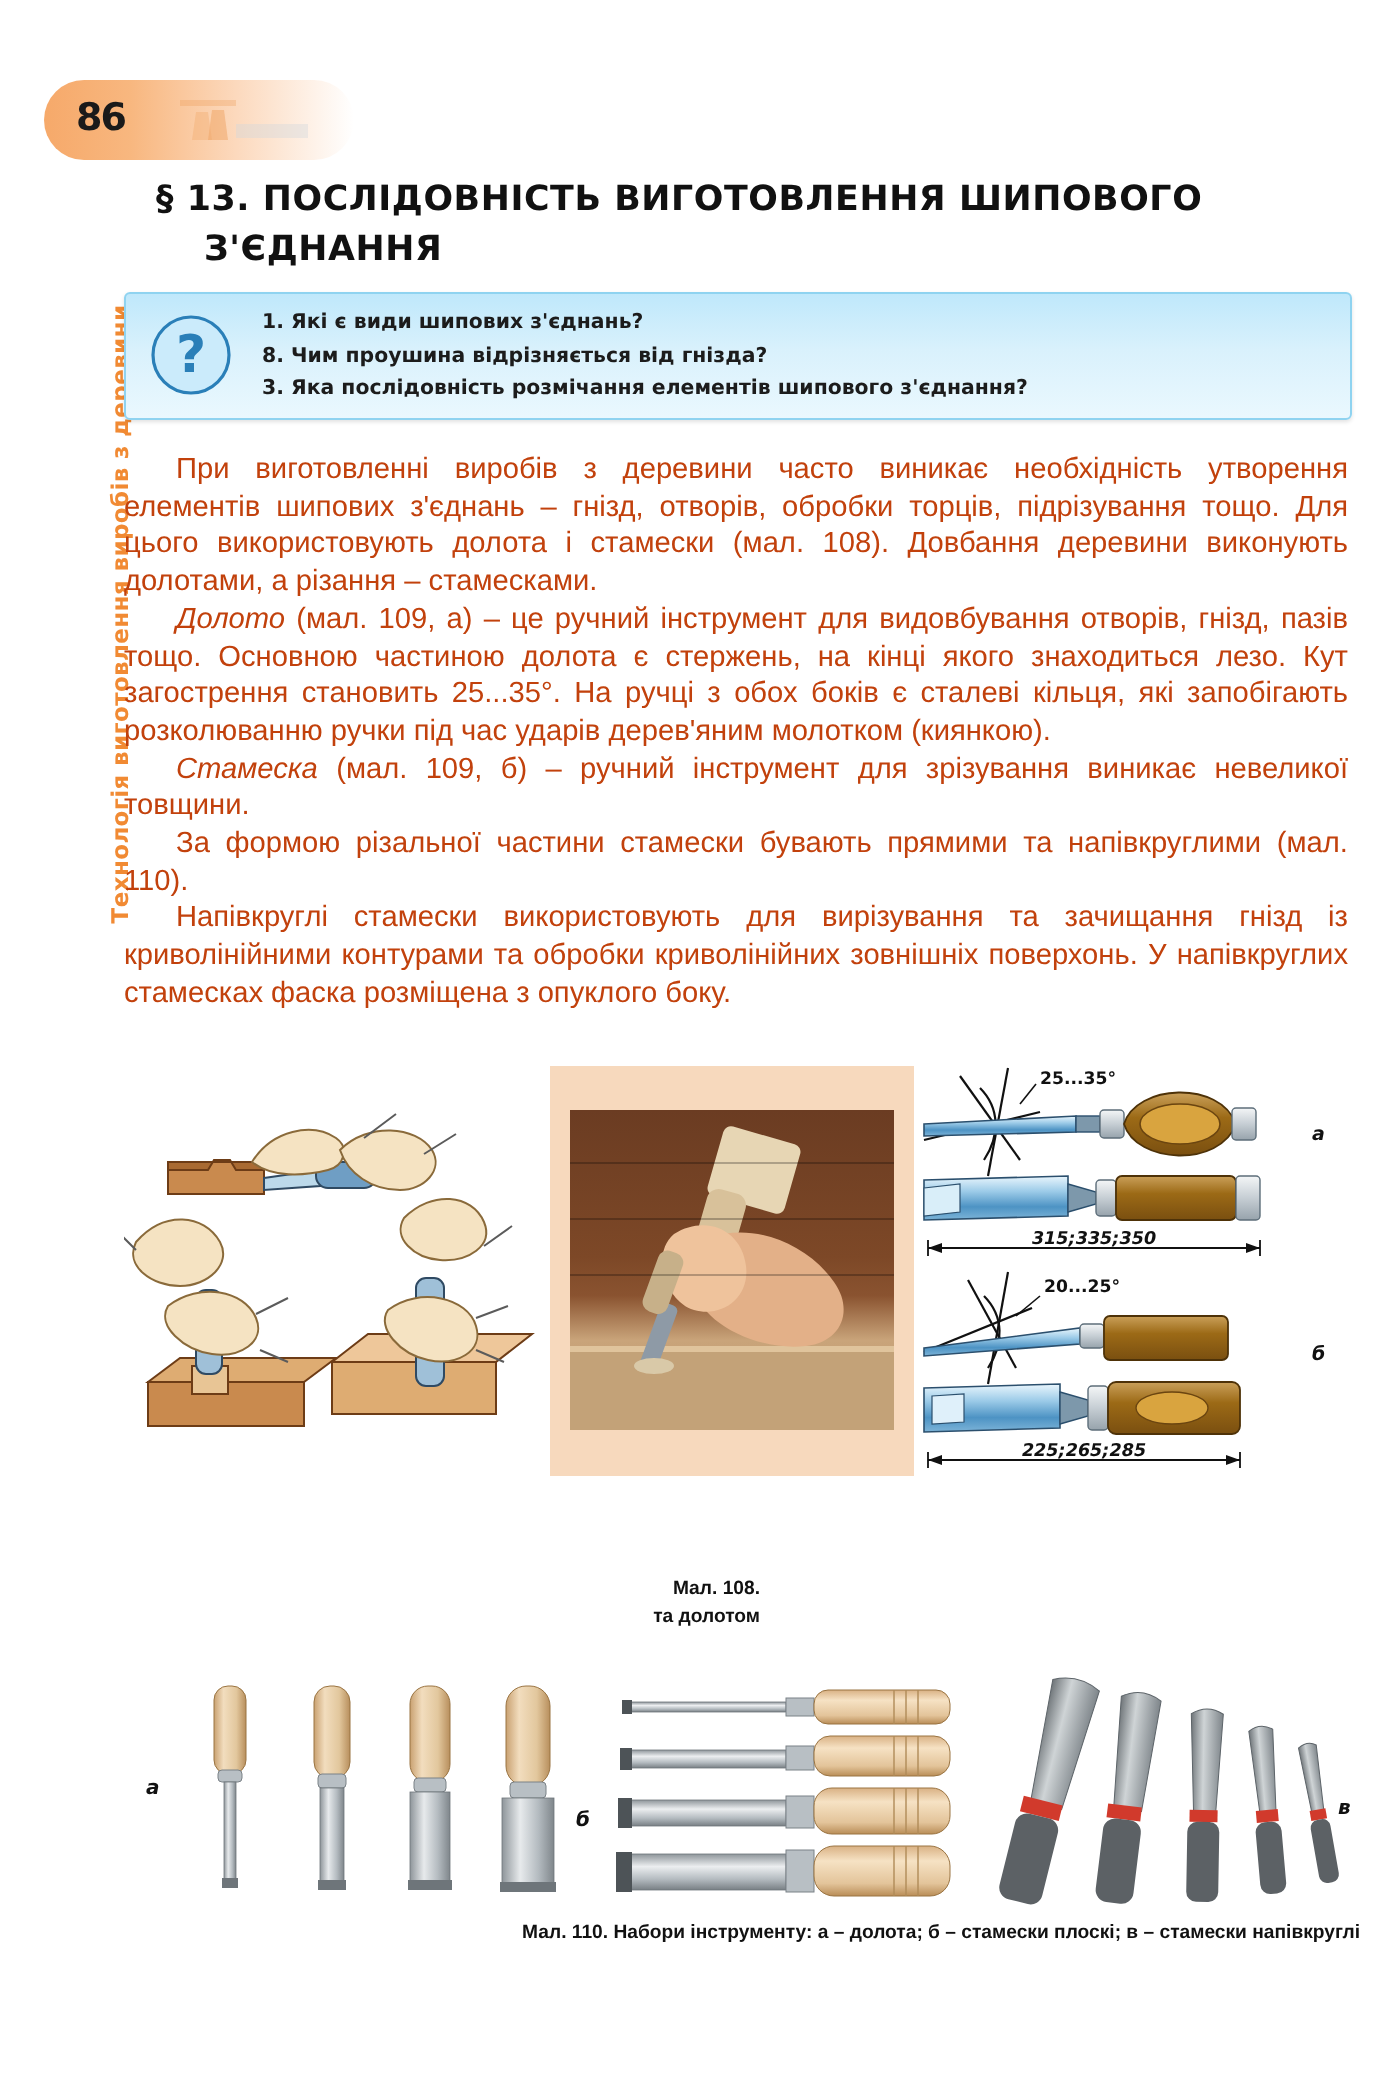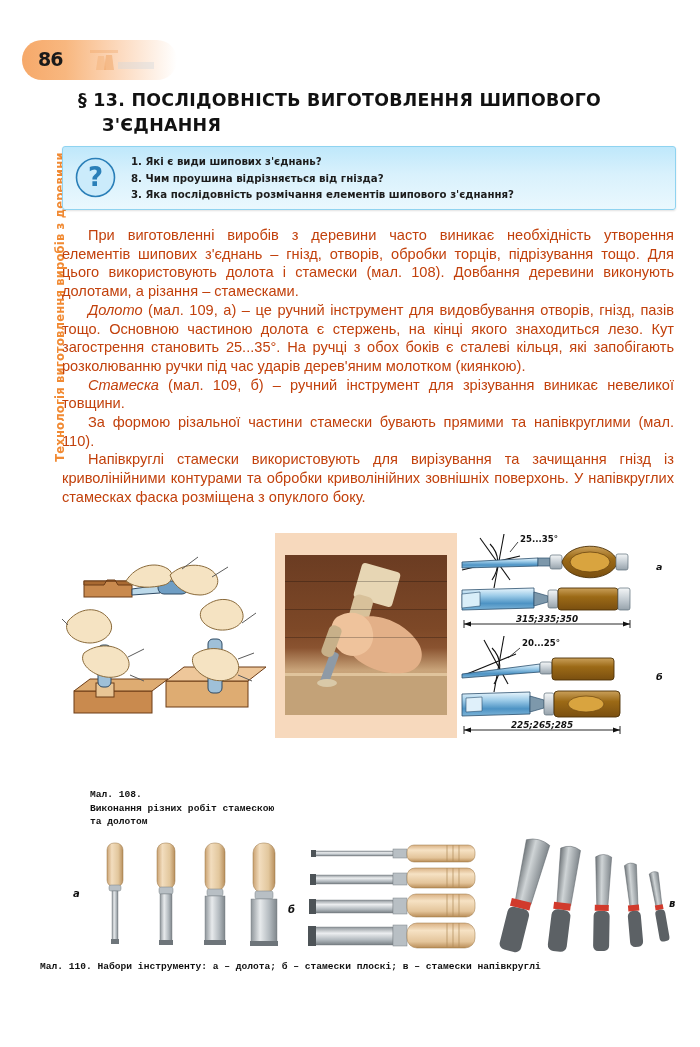--- a/index.html
+++ b/index.html
@@ -96,23 +96,23 @@
     position:absolute;left:10px;top:22px;width:162px;height:160px;
     background:linear-gradient(to bottom,#6b3c22 0%,#7d4827 46%,#8a5330 58%,#c9a47a 72%,#b99468 100%);
     overflow:hidden;
   }
   .plank{position:absolute;left:0;width:100%;height:1px;background:rgba(0,0,0,.25);}
 
   .fig109{position:absolute;left:460px;top:0px;width:220px;height:212px;}
 
   
   .cap{
-    font-family:Liberation Mono, monospace;
+    font-family:Liberation Sans, sans-serif;
     font-weight:bold;font-size:9.6px;color:#111;
-    line-height:13.5px;text-align:left;
+    line-height:13.5px;text-align:right;
   }
   .cap108{position:absolute;left:90px;top:788px;width:290px;}
   .cap109{position:absolute;left:398px;top:788px;width:282px;}
   .cap110{position:absolute;left:40px;top:960px;width:640px;}
 
   
   .fig110{position:absolute;left:55px;top:835px;width:630px;height:120px;}
   .lab{
     position:absolute;
     font-family:"DejaVu Sans", sans-serif;
@@ -302,21 +302,20 @@
         <path d="M4 202 L160 202" stroke="#111" stroke-width=".9"></path>
         <path d="M4 198 L4 206 M160 198 L160 206" stroke="#111" stroke-width=".9"></path>
         <path d="M4 202 l7 -2.5 v5 z M160 202 l-7 -2.5 v5 z" fill="#111"></path>
       </g>
       <text x="82" y="200" font-family="DejaVu Sans, sans-serif" font-size="8.8" font-weight="bold" font-style="italic" fill="#111" text-anchor="middle">225;265;285</text>
     </svg>
   </div>
 
   <div class="cap cap108">
     <div>Мал. 108.</div>
-    <div>Виконання різних робіт стамескою</div>
     <div>та долотом</div>
   </div>
 
   <svg class="fig110" viewBox="0 0 630 120">
     <defs>
       <linearGradient id="steelV" x1="0" y1="0" x2="1" y2="0">
         <stop offset="0" stop-color="#8e959a"></stop>
         <stop offset="35%" stop-color="#e7eaec"></stop>
         <stop offset="70%" stop-color="#b4bbc0"></stop>
         <stop offset="100%" stop-color="#7f868b"></stop>

